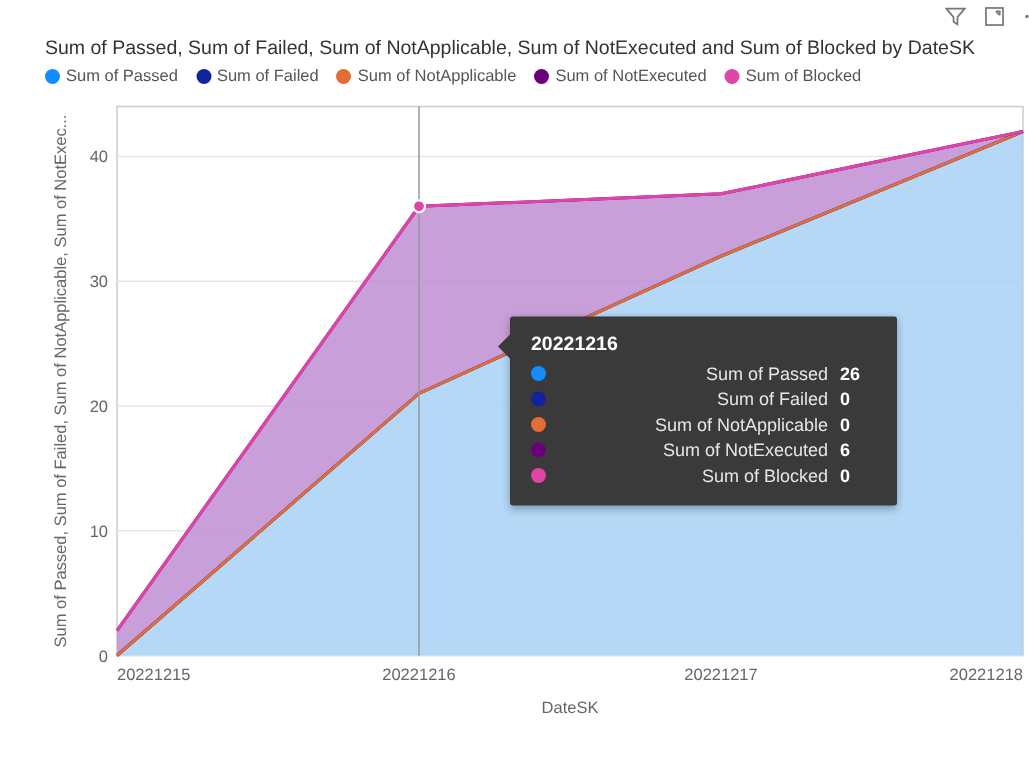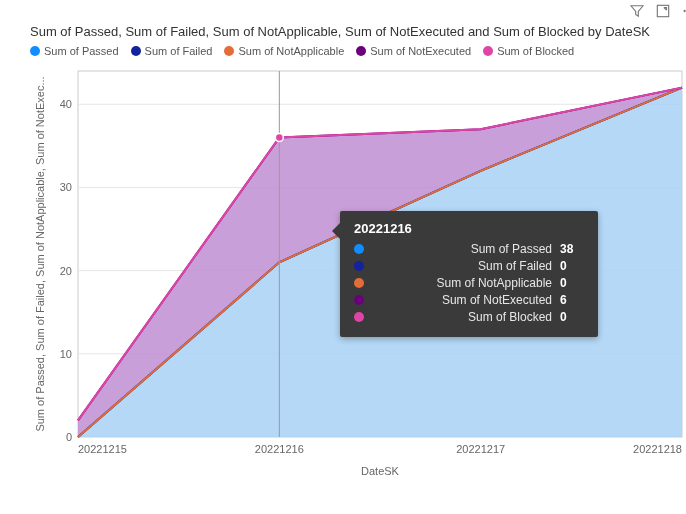--- a/index.html
+++ b/index.html
@@ -196,21 +196,21 @@
         <path d="M 48 359.3636363636364 L 249.33333333333331 76.5454545454545 L 450.66666666666663 68.22727272727269 L 652 26.636363636363626" fill="none" stroke="#e044a7" stroke-width="2"></path>
         <line x1="249.33333333333331" y1="10" x2="249.33333333333331" y2="376" stroke="#999" stroke-width="1"></line>
         <circle cx="249.33333333333331" cy="76.5454545454545" r="4" fill="#e044a7" stroke="#fff" stroke-width="1.5"></circle>
       </svg>
 
     <div class="tooltip">
       <div class="tooltip-title">20221216</div>
       <div class="tooltip-row">
         <span class="dot" style="background:#118dff"></span>
         <span class="name">Sum of Passed</span>
-        <span class="val">38</span>
+        <span class="val">26</span>
       </div>
       <div class="tooltip-row">
         <span class="dot" style="background:#12239e"></span>
         <span class="name">Sum of Failed</span>
         <span class="val">0</span>
       </div>
       <div class="tooltip-row">
         <span class="dot" style="background:#e66c37"></span>
         <span class="name">Sum of NotApplicable</span>
         <span class="val">0</span>

